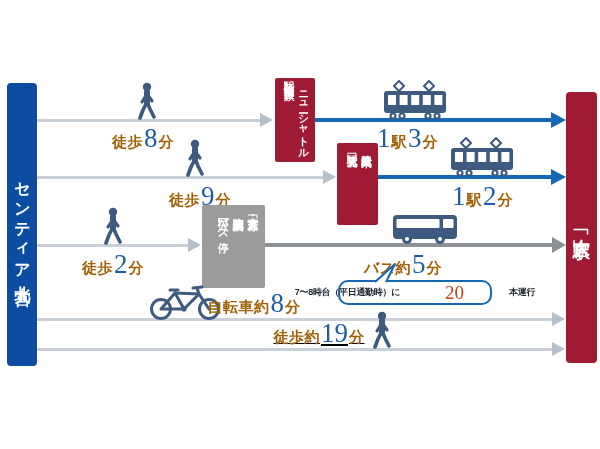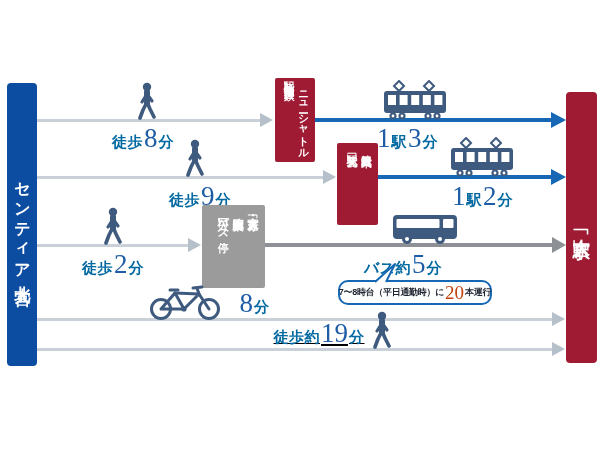--- a/index.html
+++ b/index.html
@@ -13,35 +13,35 @@
   
   .hline{position:absolute;background:#c9d0d8;height:3px;}
   .hline.rail{background:#1668b4;height:4px;}
   .hline.bus{background:#8d9196;height:4px;}
   
   .arr{position:absolute;width:0;height:0;border-top:7px solid transparent;border-bottom:7px solid transparent;border-left:13px solid #b6c0ca;}
   .arr.rail{border-top-width:8px;border-bottom-width:8px;border-left-width:15px;border-left-color:#1668b4;}
   .arr.bus{border-left-color:#8d9196;border-top-width:8px;border-bottom-width:8px;border-left-width:14px;}
   
   .rlabel{position:absolute;display:flex;align-items:baseline;justify-content:center;white-space:nowrap;}
-  .jp{font-size:15px;color:#0369a1;font-weight:600;letter-spacing:0.5px;}
+  .jp{font-size:15px;color:#a16207;font-weight:600;letter-spacing:0.5px;}
   .num{font-size:27px;color:#1e5da6;font-weight:500;padding:0 1px;}
   
   .vbox{position:absolute;color:#fff;writing-mode:vertical-rl;text-orientation:mixed;
         font-size:10.5px;font-weight:600;line-height:1.35;border-radius:2px;padding:6px 5px;box-sizing:border-box;}
   .vbox span{display:block;letter-spacing:-0.5px;}
   .vbox span.tight{letter-spacing:-1.6px;}
   .vbox.red{background:#9e1b33;}
   .vbox.gray{background:#9b9b9b;font-size:11px;}
   
   .icon{position:absolute;}
   
   .bubble{position:absolute;left:338px;top:280px;width:154px;height:25px;background:#fff;
           border:2px solid #1668b4;border-radius:10px;box-sizing:border-box;
-          display:flex;align-items:center;justify-content:center;white-space:nowrap;}
+          display:flex;align-items:center;justify-content:center;white-space:nowrap;gap:44px;}
   .note-jp{font-size:9px;font-weight:700;color:#1e2430;font-family:"Liberation Sans","DejaVu Sans",sans-serif;letter-spacing:-0.3px;}
   .note-num{font-size:19px;color:#c2410c;padding:0 1px;}
   .bubble-tail{position:absolute;left:372px;top:262px;}
 </style>
 </head>
 <body>
 
 <div class="stage">
 
   <div class="bar bar-origin">
@@ -188,20 +188,21 @@
     <g fill="none" stroke="#3e5a7e" stroke-width="3" stroke-linecap="round" stroke-linejoin="round">
       <circle cx="11" cy="25" r="9.5"></circle>
       <circle cx="59" cy="25" r="9.5"></circle>
       <path d="M11,25 L34,25 L25,9 Z"></path>
       <path d="M25,9 L49,10 L59,25 M34,25 L49,10"></path>
       <path d="M20,6 L28,6 M49,10 L47,4 M43,4 L52,3"></path>
     </g>
     <circle cx="34" cy="25" r="2.6" fill="#3e5a7e"></circle>
   </svg>
   <div class="rlabel" style="left:189px;top:288px;width:130px;">
+    <span class="jp">自転車約</span>
       <span class="num">8</span>
       <span class="jp">分</span>
   </div>
 
   <div class="hline" style="left:37px;top:348px;width:515px;"></div>
   <div class="arr" style="left:552px;top:342px;"></div>
   <div class="rlabel" style="left:254px;top:318px;width:130px;text-decoration:underline;">
     <span class="jp">徒歩約</span>
       <span class="num">19</span>
       <span class="jp">分</span>

